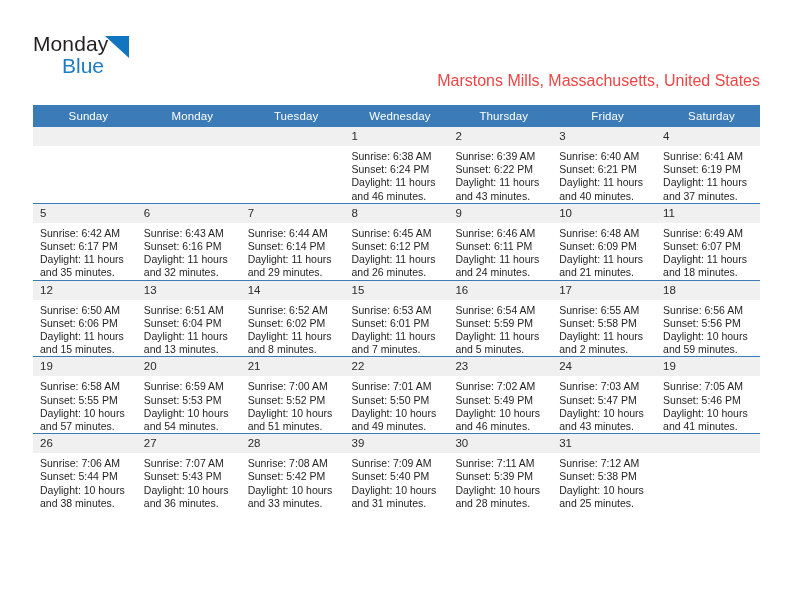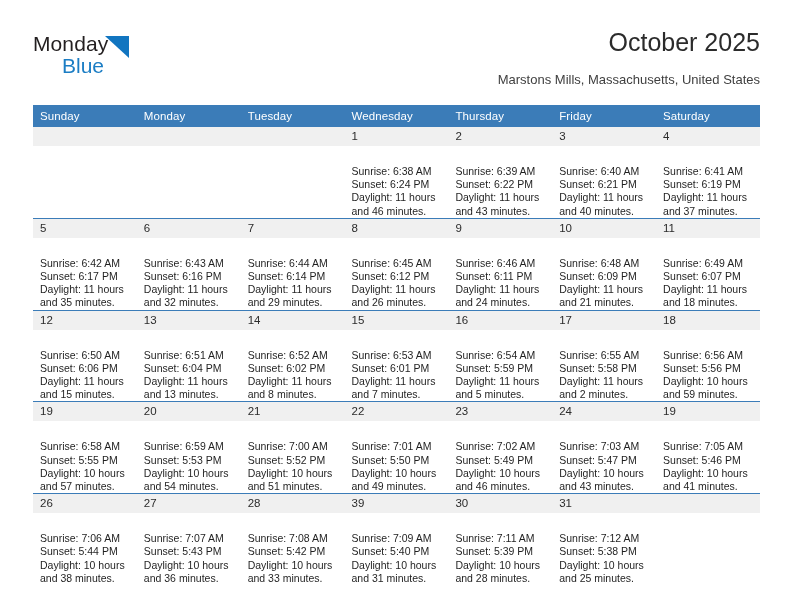--- a/index.html
+++ b/index.html
@@ -71,22 +71,22 @@
     top: 0;
     font-size: 25px;
     color: #2b2b2b;
     text-align: right;
     white-space: nowrap;
   }
   .subtitle {
     position: absolute;
     right: 0;
     top: 44px;
-    font-size: 13px;
-    color: #404040;
+    font-size: 16px;
+    color: #ef4444;
     text-align: right;
     white-space: nowrap;
   }
 
   
   .calendar {
     position: absolute;
     left: 33px;
     top: 105px;
     width: 727px;
@@ -96,21 +96,21 @@
     width: 100%;
     border-collapse: collapse;
     table-layout: fixed;
   }
 
   .cal-table th {
     background: #3b7cb8;
     color: #ffffff;
     font-size: 11.5px;
     font-weight: normal;
-    text-align: left;
+    text-align: center;
     padding: 5px 0 5px 7px;
     height: 11px;
     letter-spacing: .1px;
   }
 
   .cal-table td {
     vertical-align: top;
     padding: 0;
     border-top: 1.5px solid #3b7cb8;
     height: 75px;
@@ -125,21 +125,21 @@
     color: #2b2b2b;
     padding: 3px 0 3px 7px;
     height: 13px;
     line-height: 13px;
   }
   .daynum.empty {
     color: transparent;
   }
 
   .info {
-    padding: 19px 8px 0 7px;
+    padding: 4px 8px 0 7px;
     font-size: 10.5px;
     line-height: 13.2px;
     color: #1f1f1f;
   }
   .info div {
     white-space: nowrap;
   }
   .cell-empty .info {
     visibility: hidden;
   }
@@ -150,21 +150,20 @@
 <div class="page">
 
   <div class="top">
 
     <div class="logo">
       <span class="logo-general">Monday</span>
       <span class="logo-tri"></span>
       <span class="logo-blue">Blue</span>
     </div>
 
-    <div class="title">October 2025</div>
     <div class="subtitle">Marstons Mills, Massachusetts, United States</div>
   </div>
 
   <div class="calendar">
     <table class="cal-table">
       <thead>
         <tr>
           <th>Sunday</th>
           <th>Monday</th>
           <th>Tuesday</th>

